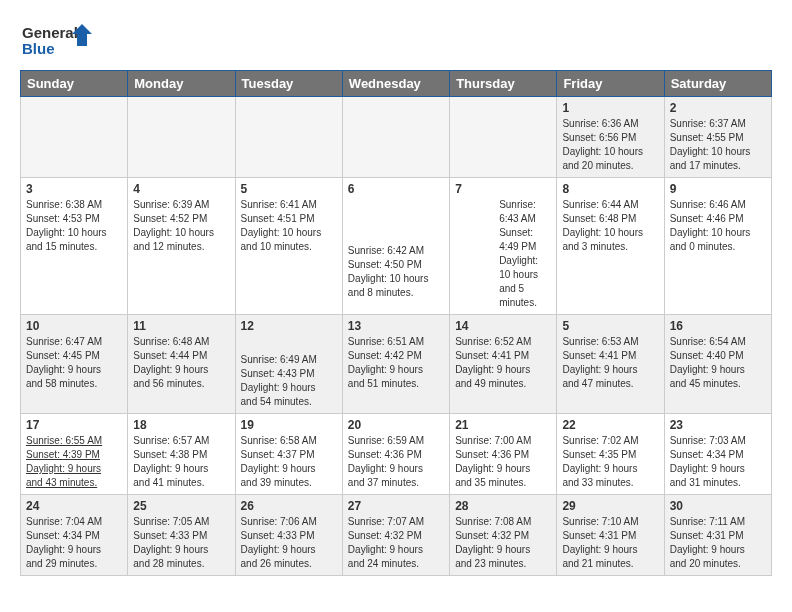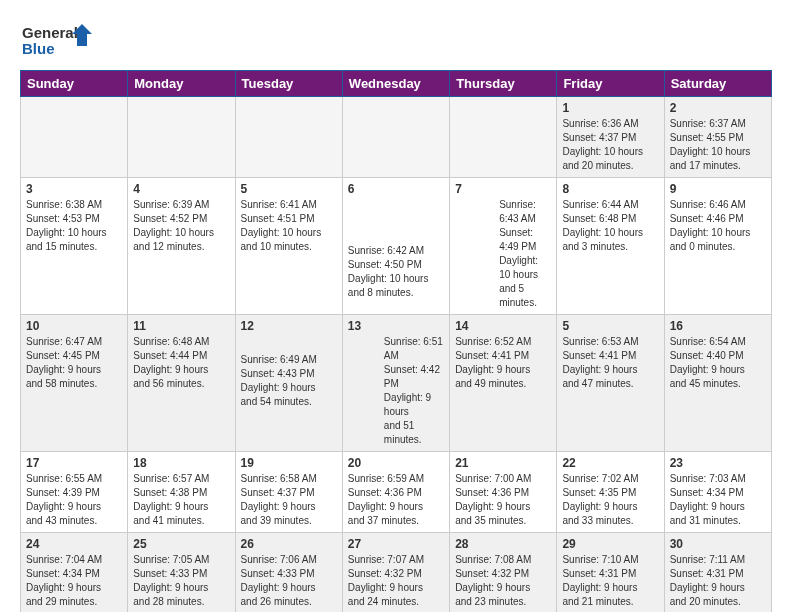--- a/index.html
+++ b/index.html
@@ -41,21 +41,21 @@
     .subtitle {
       font-size: 15px;
       color: #444;
     }
     .calendar {
       width: 100%;
       border-collapse: collapse;
       border: 1px solid #ccc;
     }
     .calendar th {
-      background: #701a75;
+      background: #737373;
       color: #fff;
       text-align: left;
       padding: 5px 6px;
       font-size: 13px;
       border: 1px solid #1e5a9c;
     }
     .calendar td {
       vertical-align: top;
       padding: 4px 5px;
       border: 1px solid #ccc;
@@ -116,21 +116,21 @@
     <tbody id="calendar-body">
     <tr>
           <td class="empty"></td>
           <td class="empty"></td>
           <td class="empty"></td>
           <td class="empty"></td>
           <td class="empty"></td>
           <td class="shaded">
             <span class="day-number">1</span>
             <div class="day-info" style="white-space: pre-line;">Sunrise: 6:36 AM
-Sunset: 4:37 PM
+Sunset: 6:56 PM
 Daylight: 10 hours
 and 20 minutes.</div>
           </td>
           <td class="shaded">
             <span class="day-number">2</span>
             <div class="day-info" style="white-space: pre-line;">Sunrise: 6:37 AM
 Sunset: 4:55 PM
 Daylight: 10 hours
 and 17 minutes.</div>
           </td>
@@ -203,21 +203,21 @@
           </td>
           <td class="shaded">
             <span class="day-number">12</span>
             <div class="day-info" style="white-space: pre-line; margin-top: 20px;">Sunrise: 6:49 AM
 Sunset: 4:43 PM
 Daylight: 9 hours
 and 54 minutes.</div>
           </td>
           <td class="shaded">
             <span class="day-number">13</span>
-            <div class="day-info" style="white-space: pre-line; margin-left: 36px;">Sunrise: 6:51 AM
+            <div class="day-info" style="white-space: pre-line;">Sunrise: 6:51 AM
 Sunset: 4:42 PM
 Daylight: 9 hours
 and 51 minutes.</div>
           </td>
           <td class="shaded">
             <span class="day-number">14</span>
             <div class="day-info" style="white-space: pre-line;">Sunrise: 6:52 AM
 Sunset: 4:41 PM
 Daylight: 9 hours
 and 49 minutes.</div>
@@ -233,21 +233,21 @@
             <span class="day-number">16</span>
             <div class="day-info" style="white-space: pre-line;">Sunrise: 6:54 AM
 Sunset: 4:40 PM
 Daylight: 9 hours
 and 45 minutes.</div>
           </td>
         </tr>
         <tr>
           <td>
             <span class="day-number">17</span>
-            <div class="day-info" style="white-space: pre-line;">Sunrise: 6:55 AM
+            <div class="day-info" style="white-space: pre-line; text-decoration: underline;">Sunrise: 6:55 AM
 Sunset: 4:39 PM
 Daylight: 9 hours
 and 43 minutes.</div>
           </td>
           <td>
             <span class="day-number">18</span>
             <div class="day-info" style="white-space: pre-line;">Sunrise: 6:57 AM
 Sunset: 4:38 PM
 Daylight: 9 hours
 and 41 minutes.</div>

